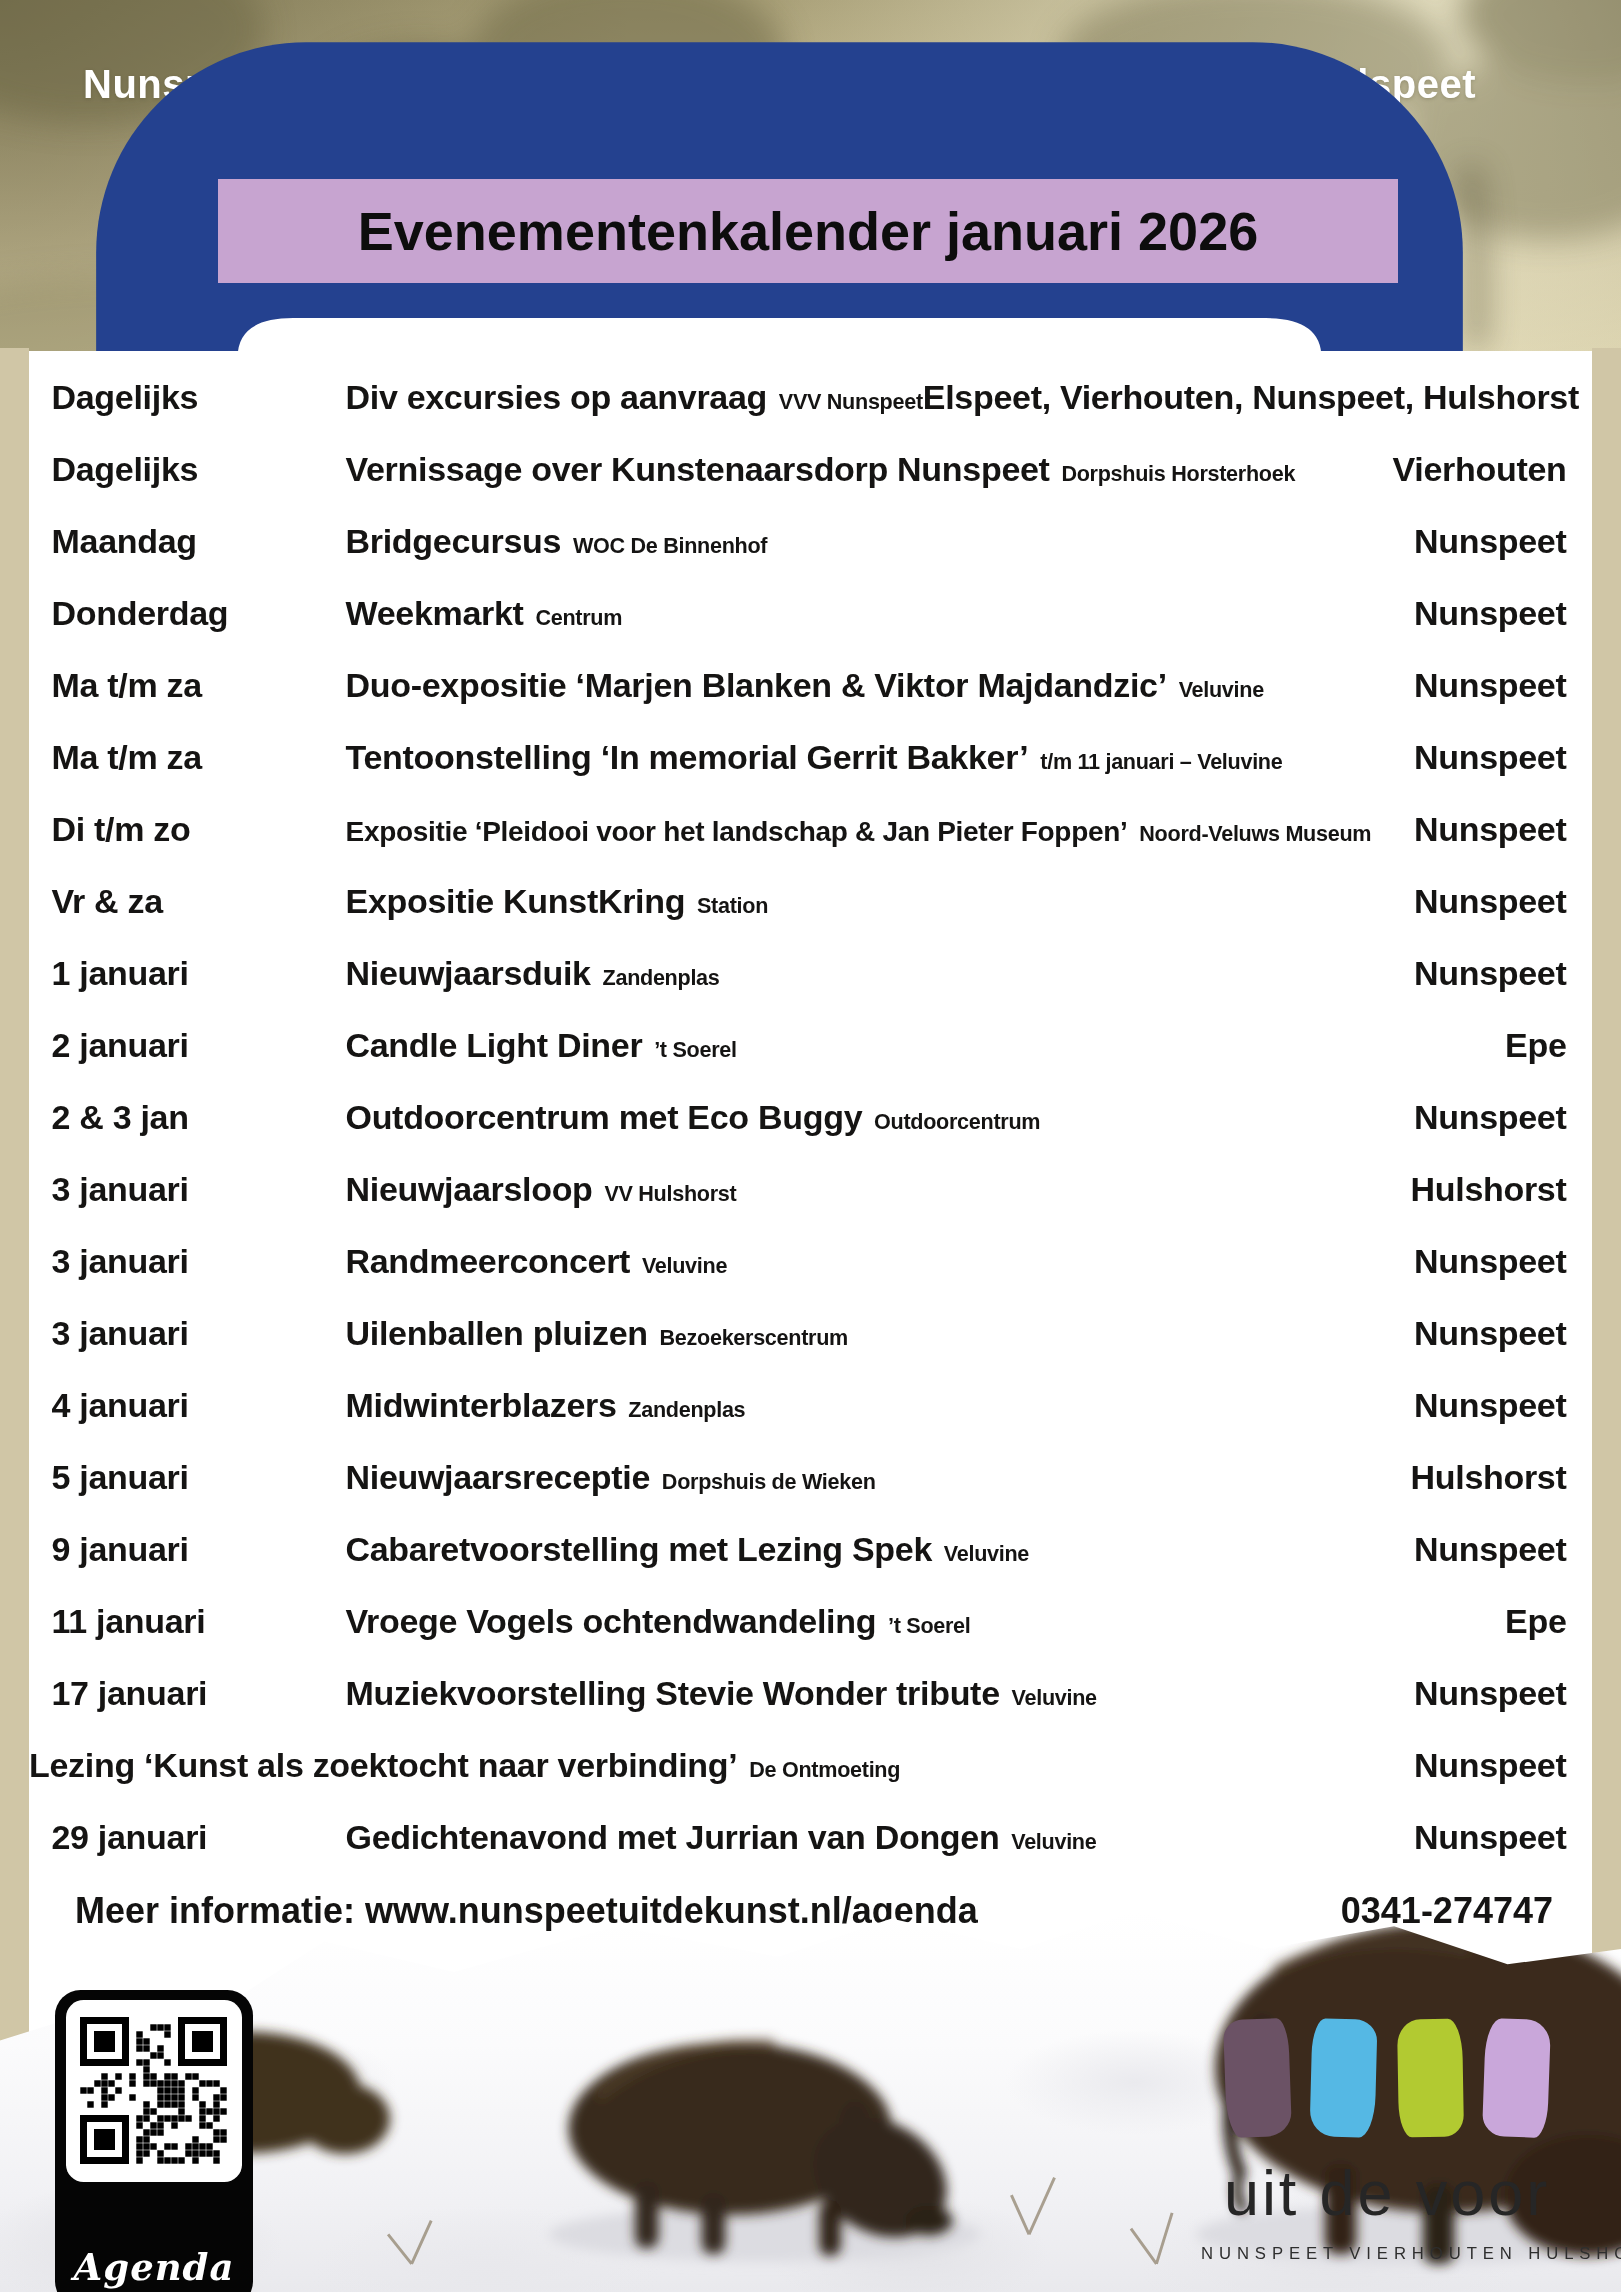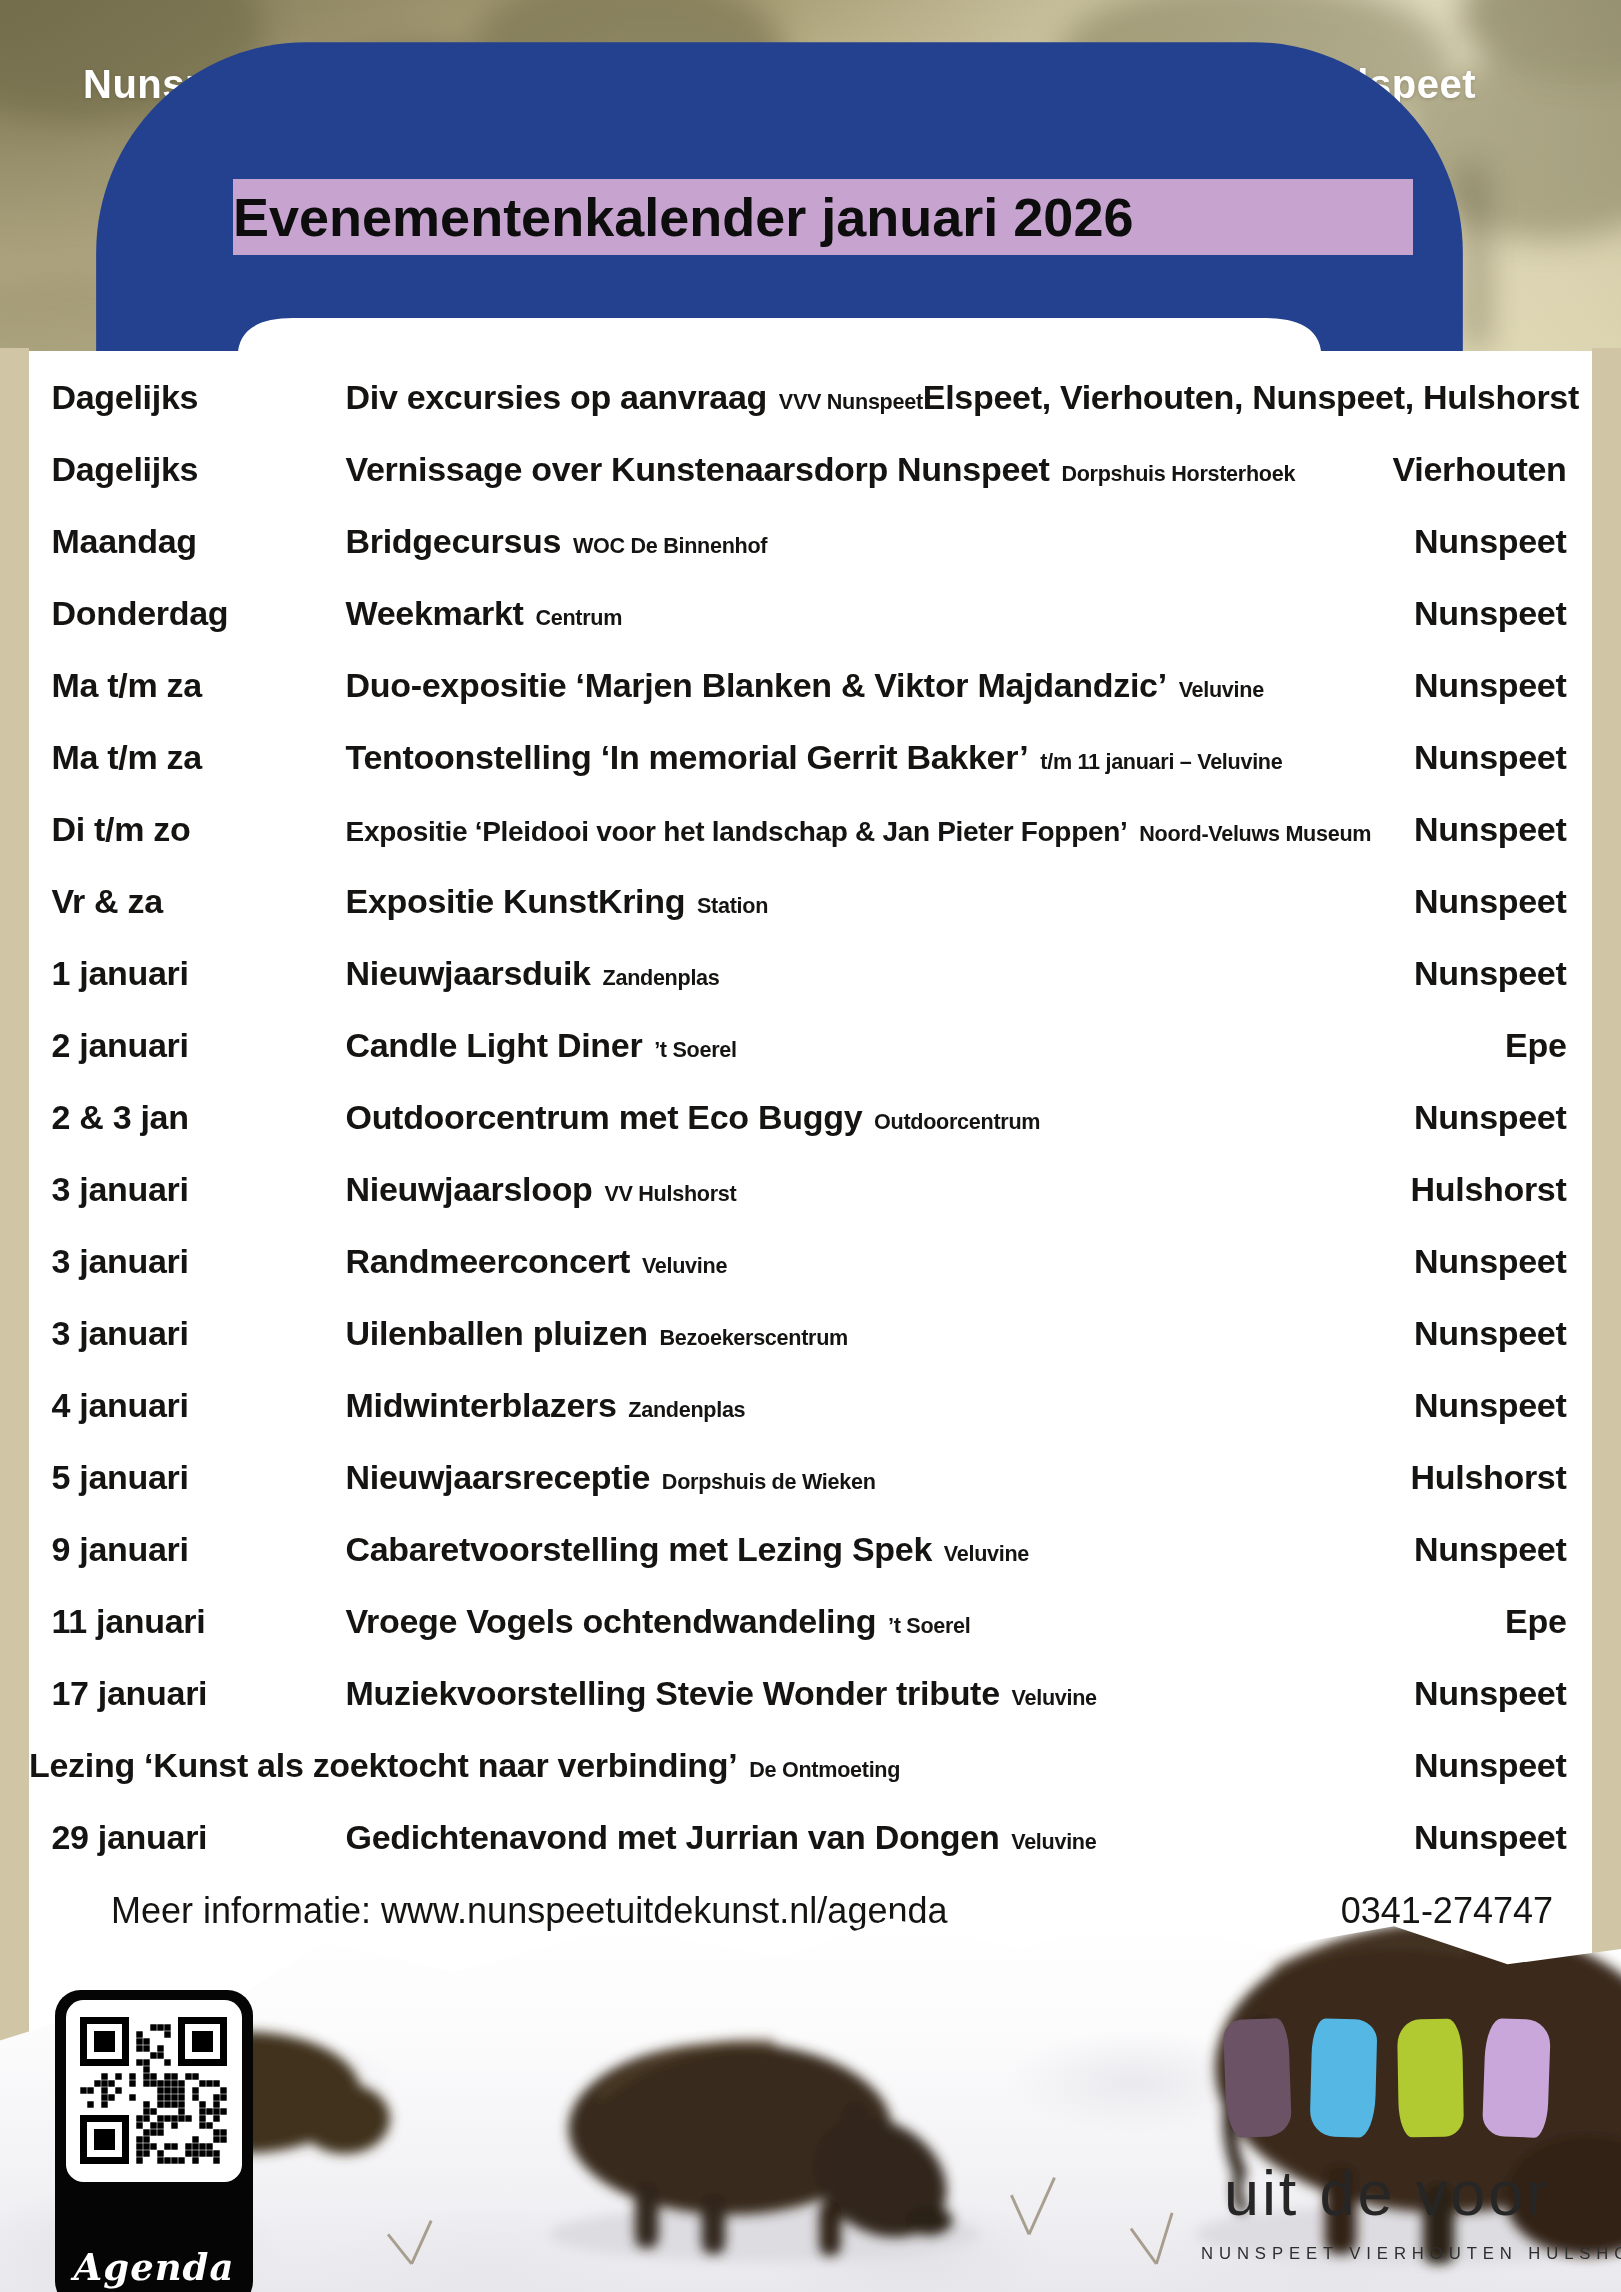--- a/index.html
+++ b/index.html
@@ -24,22 +24,22 @@
   .towns{
     position:absolute;left:83px;top:29px;width:1393px;height:110px;
     display:flex;align-items:center;justify-content:space-between;
   }
   .town{
     color:#ffffff;font-size:40px;font-weight:bold;letter-spacing:0.5px;
     text-shadow:0 1px 3.9px rgba(60,55,30,.25);
   }
   .vvv-logo{width:104px;height:112px;}
   .banner{
-    position:absolute;left:233px;top:179px;width:1180px;height:76px;
-    background:#c7a4d0;display:flex;align-items:center;
+    position:absolute;left:218px;top:179px;width:1180px;height:104px;
+    background:#c7a4d0;display:flex;align-items:center;justify-content:center;
   }
   .banner-title{font-size:54px;font-weight:bold;color:#0d0d0d;letter-spacing:0;}
 
   
   .side{position:absolute;top:348px;width:29px;height:1764px;background:#d0c6a6;}
   .side.left{left:0;} .side.right{right:0;}
 
   
   .content{position:absolute;left:29px;right:29px;top:351px;background:#ffffff;}
   .event-rows{padding-top:9.8px;}
@@ -51,21 +51,21 @@
   .event-row > span{line-height:72px;}
   .ev-when{width:294px;padding-left:22.5px;font-size:34px;flex:none;}
   .ev-main{flex:none;}
   .ev-title{font-size:34px;}
   .event-row.compact .ev-title{font-size:28px;}
   .ev-venue{font-size:21.6px;margin-left:11.8px;}
   .ev-where{margin-left:auto;padding-right:25.5px;font-size:34px;text-align:right;}
 
   .info-row{
     display:flex;align-items:baseline;height:71px;margin-top:2px;
-    padding:0 39px 0 82px;font-weight:normal;font-size:36px;white-space:nowrap;
+    padding:0 39px 0 46px;font-weight:bold;font-size:36px;white-space:nowrap;
   }
   .info-row > span{line-height:71px;}
   .info-phone{margin-left:auto;}
 
   
   .footer-photo{
     position:absolute;left:0;top:1911px;width:1621px;height:381px;
     background:
       radial-gradient(ellipse 255px 108px at 8% 88%, #e2e2e6 0%, rgba(226,226,230,0) 60%),
       radial-gradient(ellipse 294px 118px at 30% 96%, #e8e8ec 0%, rgba(232,232,236,0) 60%),

